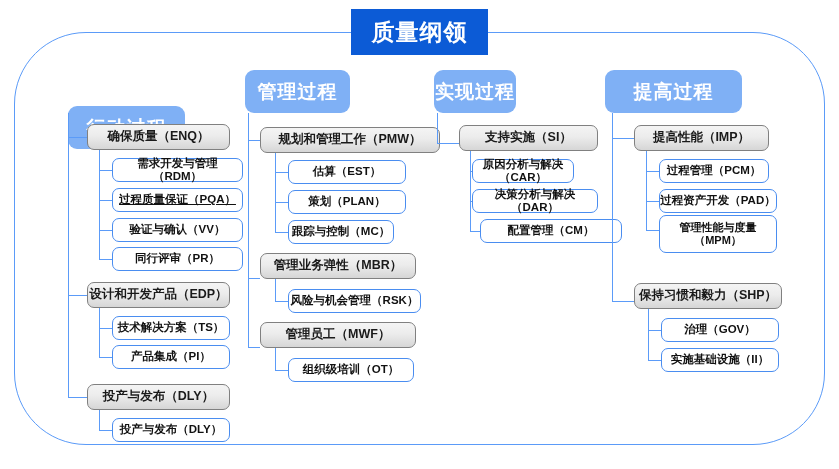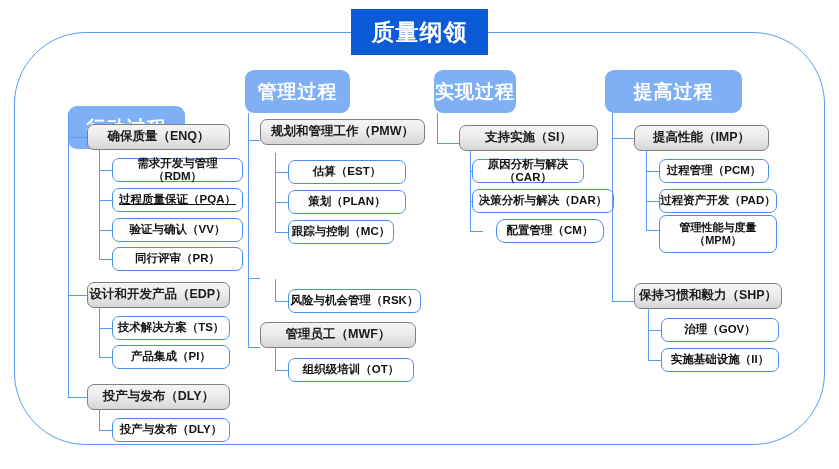--- a/index.html
+++ b/index.html
@@ -127,53 +127,54 @@
   <div class="n2" style="left:87px;top:384px;width:143px;">投产与发布（DLY）</div>
   <div class="ln lnv" style="left:99px;top:410px;height:20px;"></div>
   <div class="ln lnh" style="left:99px;top:430px;width:13px;"></div>
   <div class="n3" style="left:112px;top:418px;width:118px;">投产与发布（DLY）</div>
 
   <div class="col-head" style="left:245px;top:70px;width:105px;">管理过程</div>
   <div class="ln lnv" style="left:248px;top:113px;height:16px;"></div>
   <div class="ln lnv" style="left:248px;top:129px;height:218px;"></div>
 
   <div class="ln lnh" style="left:248px;top:140px;width:12px;"></div>
-  <div class="n2" style="left:260px;top:119px;width:165px;">规划和管理工作（PMW）</div>
+  <div class="n2" style="left:260px;top:127px;width:180px;">规划和管理工作（PMW）</div>
   <div class="ln lnv" style="left:275px;top:153px;height:79px;"></div>
   <div class="ln lnh" style="left:275px;top:172px;width:13px;"></div>
   <div class="n3" style="left:288px;top:160px;width:118px;">估算（EST）</div>
   <div class="ln lnh" style="left:275px;top:202px;width:13px;"></div>
   <div class="n3" style="left:288px;top:190px;width:118px;">策划（PLAN）</div>
   <div class="ln lnh" style="left:275px;top:232px;width:13px;"></div>
   <div class="n3" style="left:288px;top:220px;width:106px;">跟踪与控制（MC）</div>
 
   <div class="ln lnh" style="left:248px;top:278px;width:12px;"></div>
+  <div class="n2" style="left:260px;top:253px;width:156px;">管理业务弹性（MBR）</div>
   <div class="ln lnv" style="left:275px;top:279px;height:22px;"></div>
   <div class="ln lnh" style="left:275px;top:301px;width:13px;"></div>
   <div class="n3" style="left:288px;top:289px;width:133px;">风险与机会管理（RSK）</div>
 
   <div class="ln lnh" style="left:248px;top:347px;width:12px;"></div>
   <div class="n2" style="left:260px;top:322px;width:156px;">管理员工（MWF）</div>
   <div class="ln lnv" style="left:275px;top:348px;height:22px;"></div>
   <div class="ln lnh" style="left:275px;top:370px;width:13px;"></div>
   <div class="n3" style="left:288px;top:358px;width:126px;">组织级培训（OT）</div>
 
   <div class="col-head" style="left:434px;top:70px;width:82px;">实现过程</div>
   <div class="ln lnv" style="left:437px;top:113px;height:16px;"></div>
   <div class="ln lnv" style="left:437px;top:129px;height:14px;"></div>
   <div class="ln lnh" style="left:437px;top:143px;width:22px;"></div>
 
   <div class="n2" style="left:459px;top:125px;width:139px;">支持实施（SI）</div>
   <div class="ln lnv" style="left:470px;top:151px;height:80px;"></div>
   <div class="ln lnh" style="left:470px;top:171px;width:13px;"></div>
-  <div class="n3" style="left:472px;top:159px;width:112px;">原因分析与解决（CAR）</div>
+  <div class="n3" style="left:472px;top:159px;width:102px;">原因分析与解决（CAR）</div>
   <div class="ln lnh" style="left:470px;top:201px;width:13px;"></div>
-  <div class="n3" style="left:472px;top:189px;width:142px;">决策分析与解决（DAR）</div>
+  <div class="n3" style="left:472px;top:189px;width:126px;">决策分析与解决（DAR）</div>
   <div class="ln lnh" style="left:470px;top:231px;width:13px;"></div>
-  <div class="n3" style="left:496px;top:219px;width:108px;border-radius:9px;">配置管理（CM）</div>
+  <div class="n3" style="left:480px;top:219px;width:142px;">配置管理（CM）</div>
 
   <div class="col-head" style="left:605px;top:70px;width:137px;">提高过程</div>
   <div class="ln lnv" style="left:612px;top:113px;height:16px;"></div>
   <div class="ln lnv" style="left:612px;top:129px;height:172px;"></div>
 
   <div class="ln lnh" style="left:612px;top:138px;width:22px;"></div>
   <div class="n2" style="left:634px;top:125px;width:135px;">提高性能（IMP）</div>
   <div class="ln lnv" style="left:646px;top:151px;height:79px;"></div>
   <div class="ln lnh" style="left:646px;top:171px;width:13px;"></div>
   <div class="n3" style="left:659px;top:159px;width:110px;">过程管理（PCM）</div>

